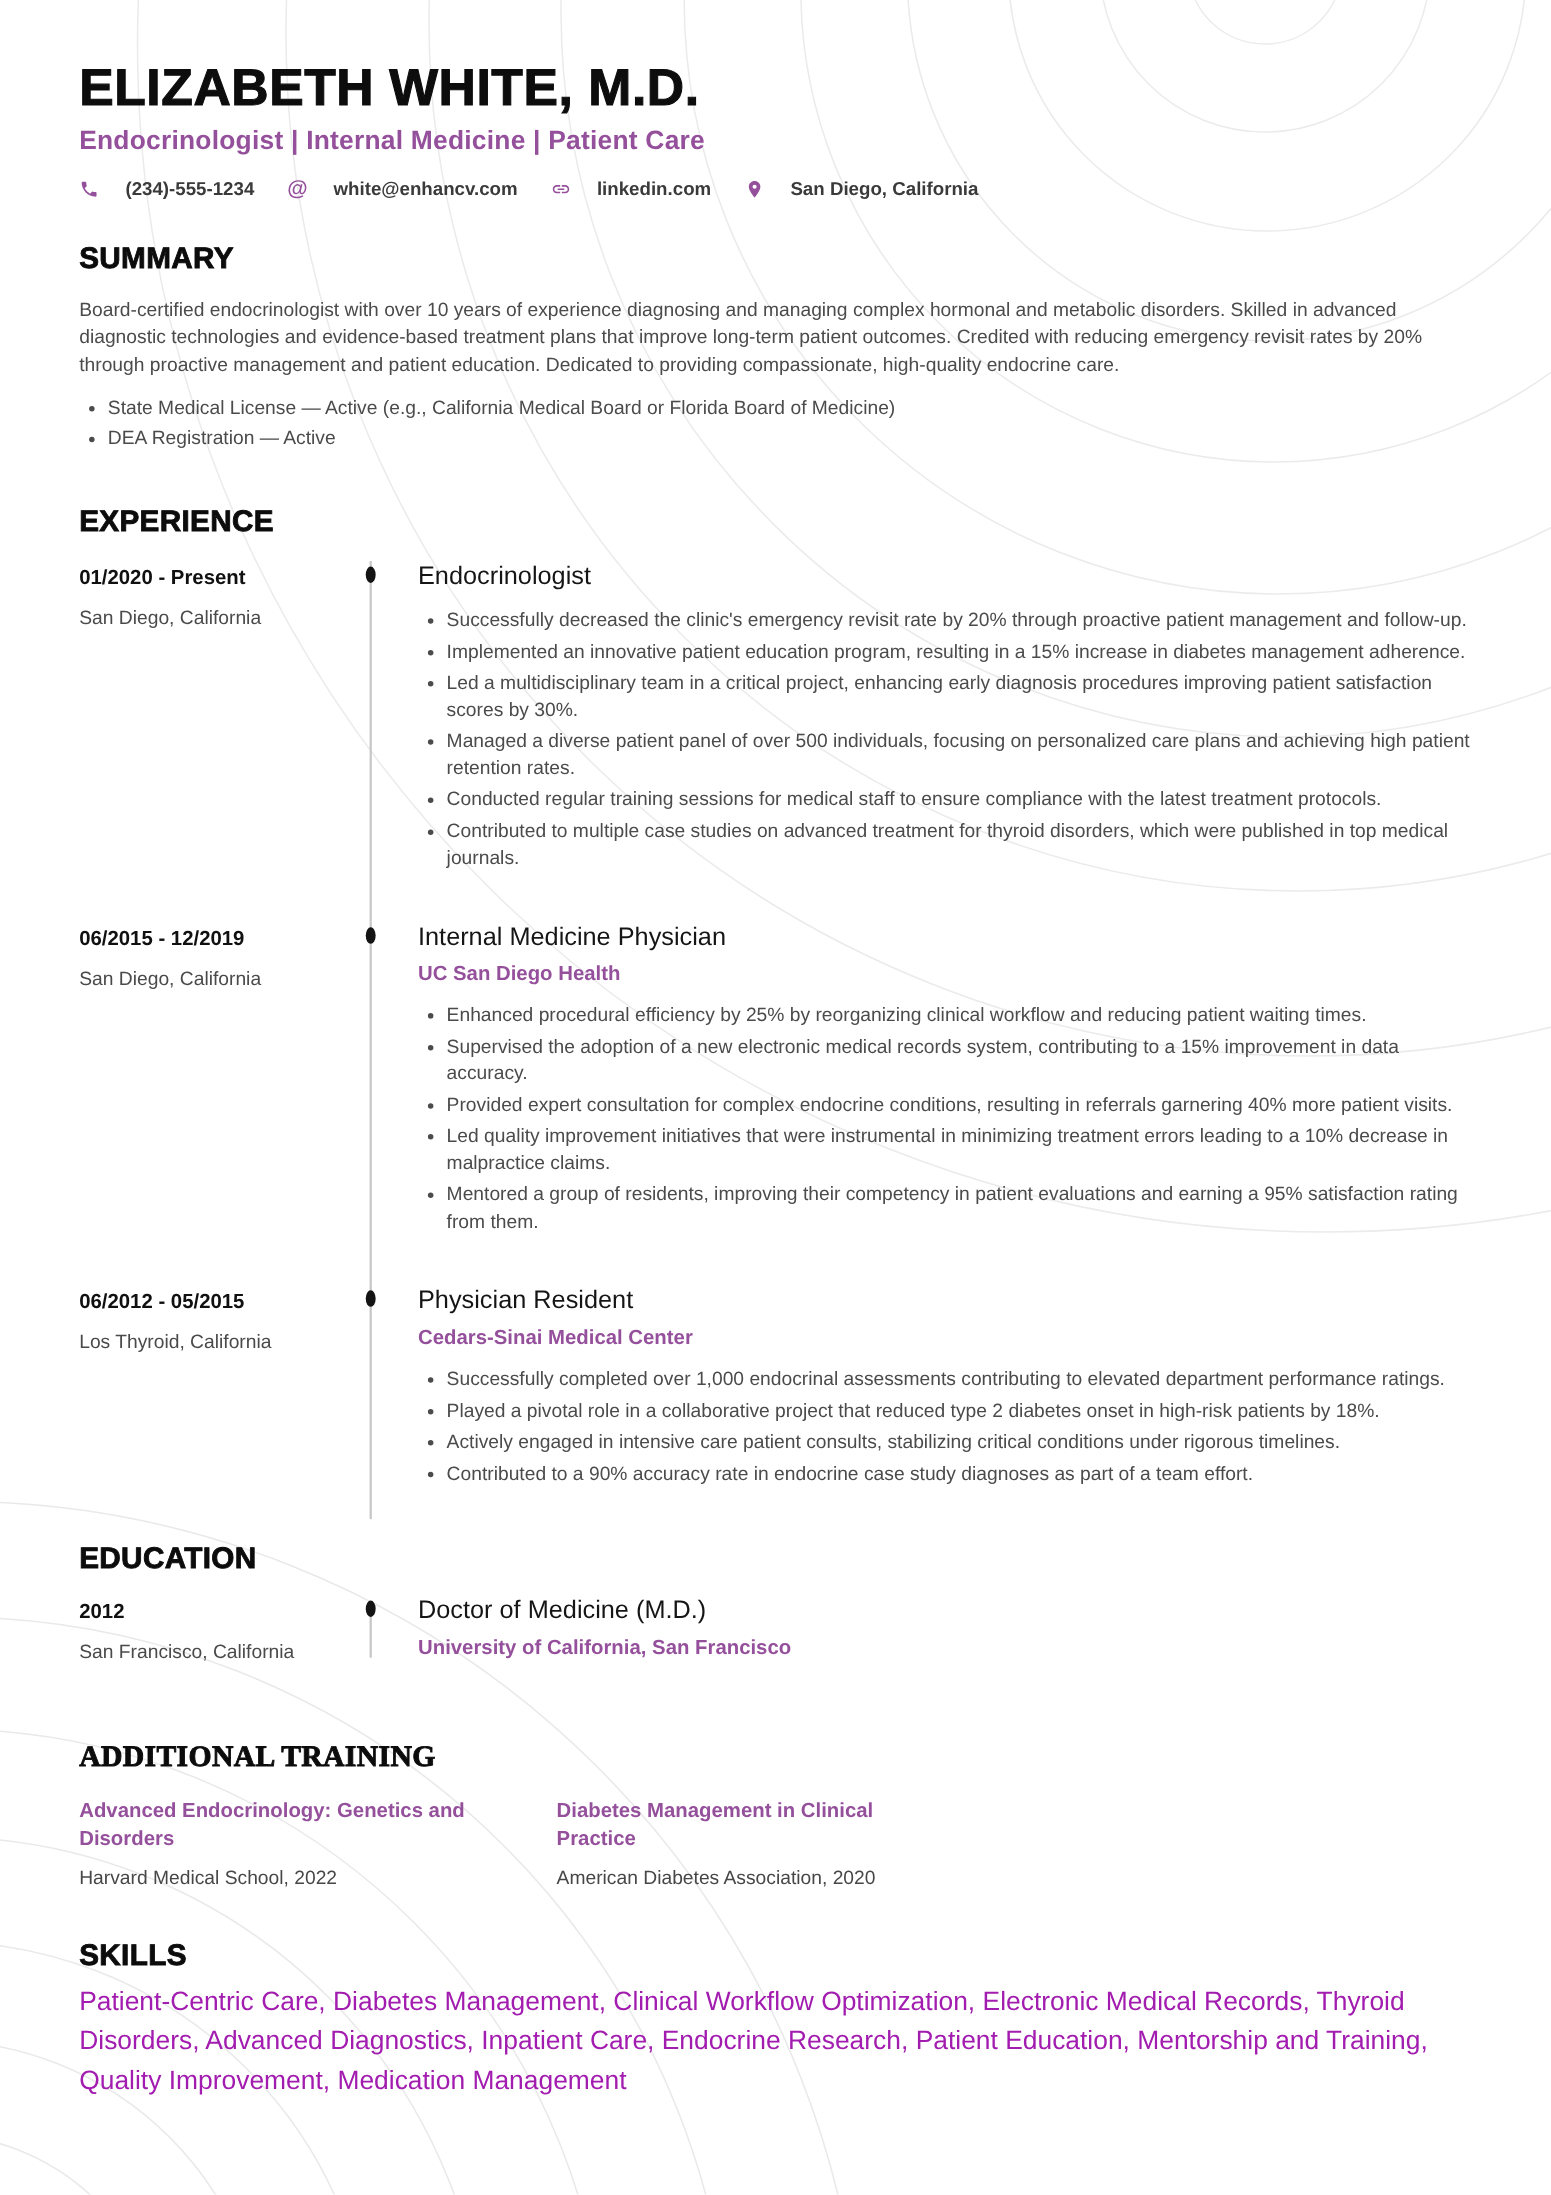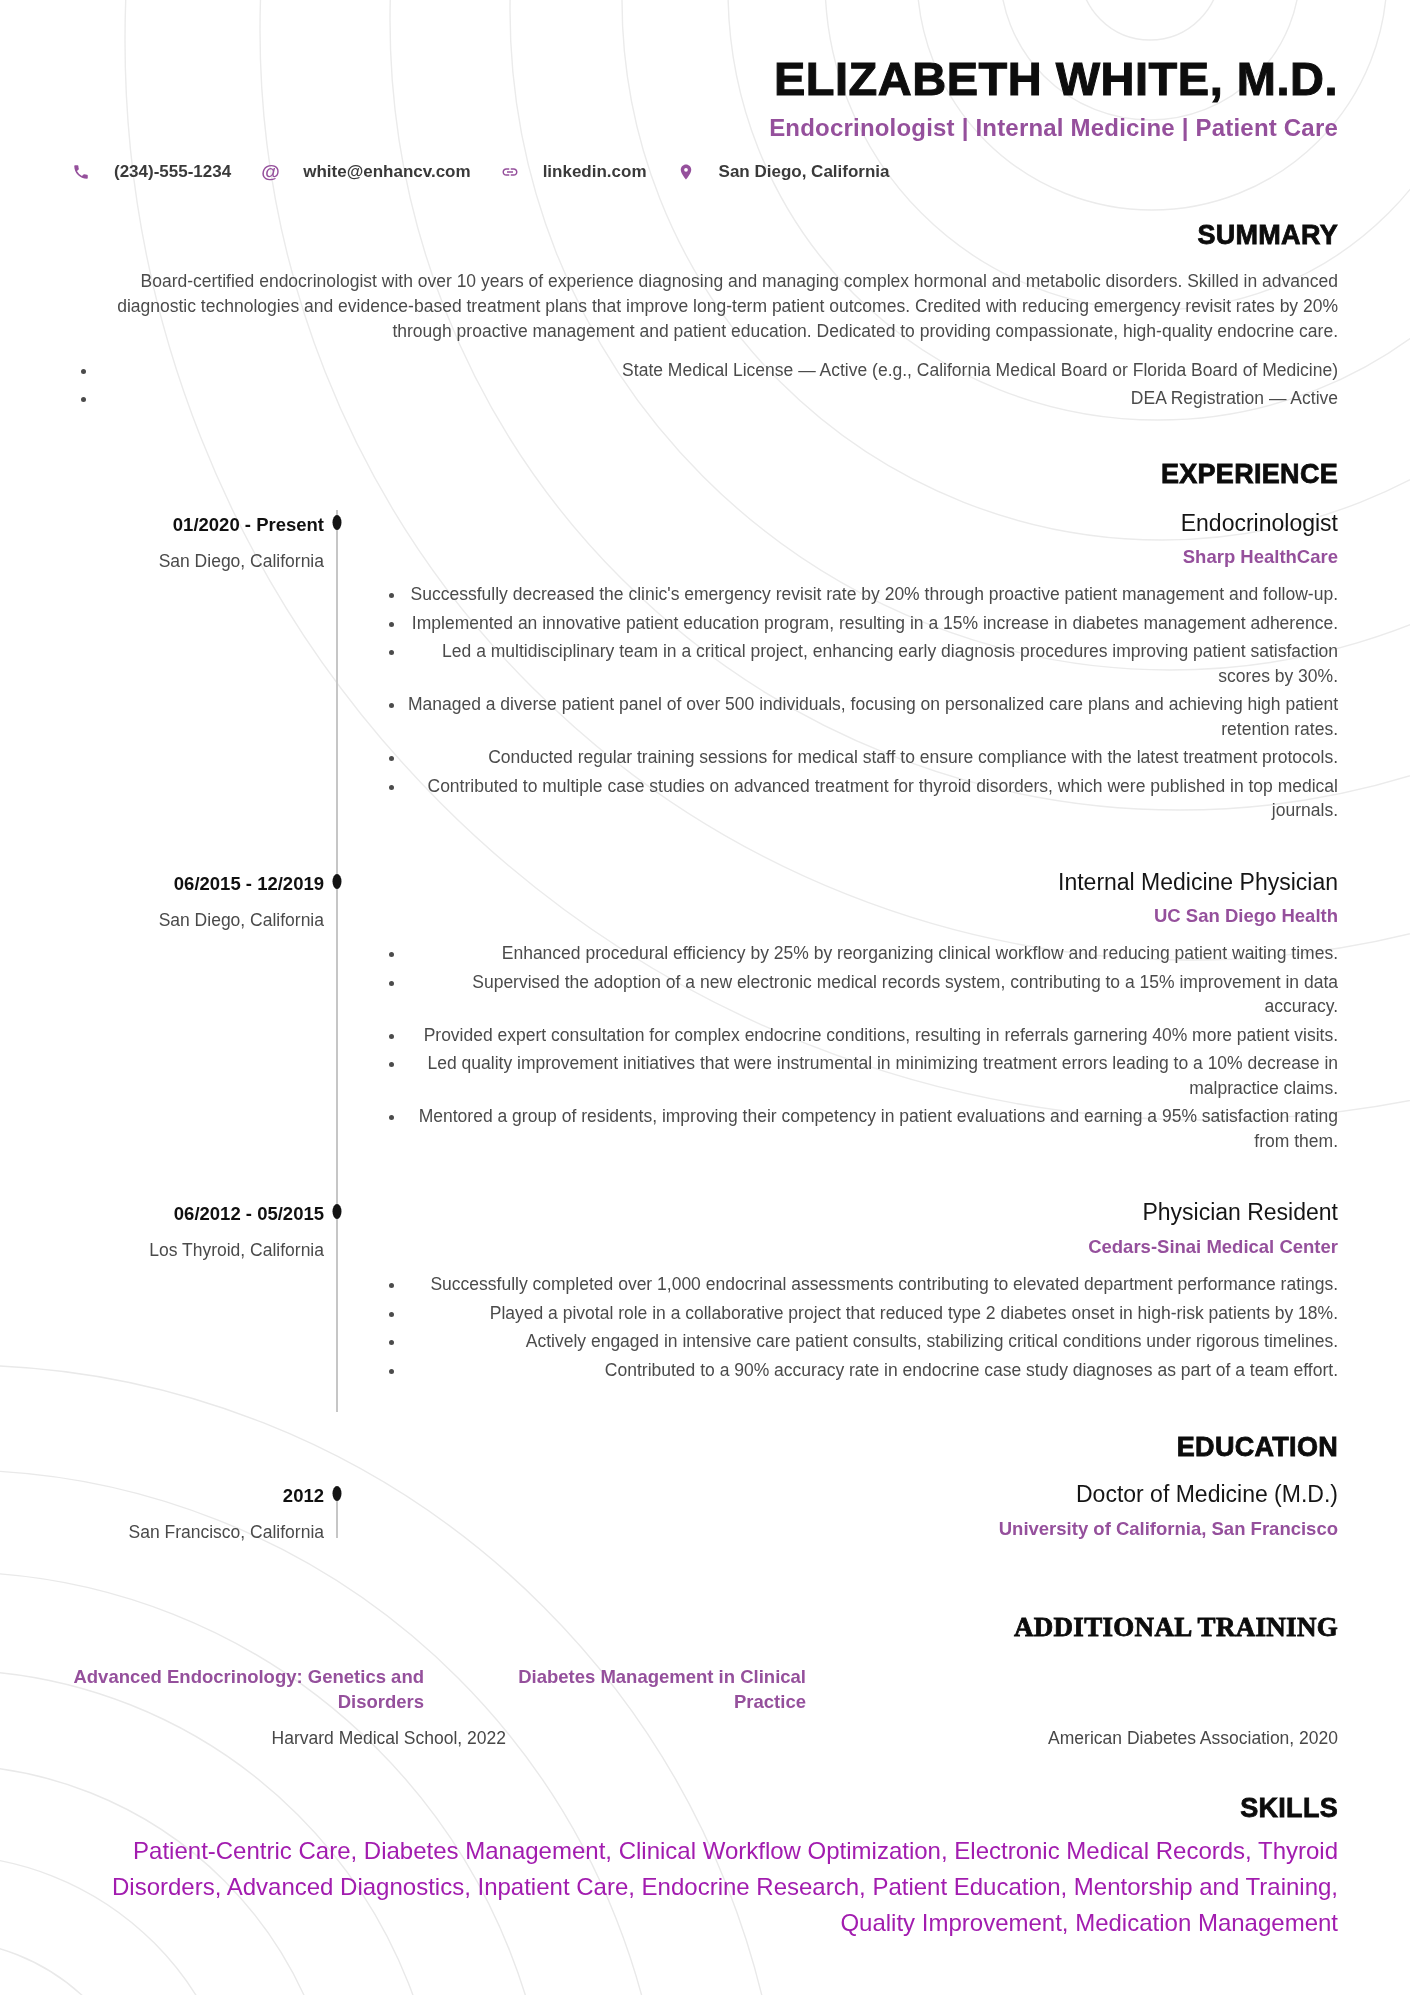--- a/index.html
+++ b/index.html
@@ -13,21 +13,20 @@
   }
   .bg {
     position: absolute; inset: 0;
     z-index: 0; pointer-events: none;
   }
   .page {
     position: relative; z-index: 1;
     padding: 54px 72px 0 72px;
     box-sizing: border-box;
     width: 1410px;
-    text-align: right;
   }
 
   
   .name {
     font-size: 47px; font-weight: 700; color: #0d0d0d;
     -webkit-text-stroke: 1px #0d0d0d;
     letter-spacing: 0.5px; line-height: 1.08; margin: 0;
   }
   .headline {
     font-size: 24px; font-weight: 700; color: #95509c;
@@ -190,21 +189,20 @@
     <div class="sec-h">EXPERIENCE</div>
 
     <div class="entry job">
       <div>
         <div class="dates">01/2020 - Present</div>
         <div class="loc">San Diego, California</div>
       </div>
       <div class="tl"></div>
       <div class="body">
         <div class="jtitle">Endocrinologist</div>
-        <div class="company">Sharp HealthCare</div>
         <ul class="plain jbullets">
 
             <li>Successfully decreased the clinic's emergency revisit rate by 20% through proactive patient management and follow-up.</li>
 
             <li>Implemented an innovative patient education program, resulting in a 15% increase in diabetes management adherence.</li>
 
             <li>Led a multidisciplinary team in a critical project, enhancing early diagnosis procedures improving patient satisfaction scores by 30%.</li>
 
             <li>Managed a diverse patient panel of over 500 individuals, focusing on personalized care plans and achieving high patient retention rates.</li>
 

